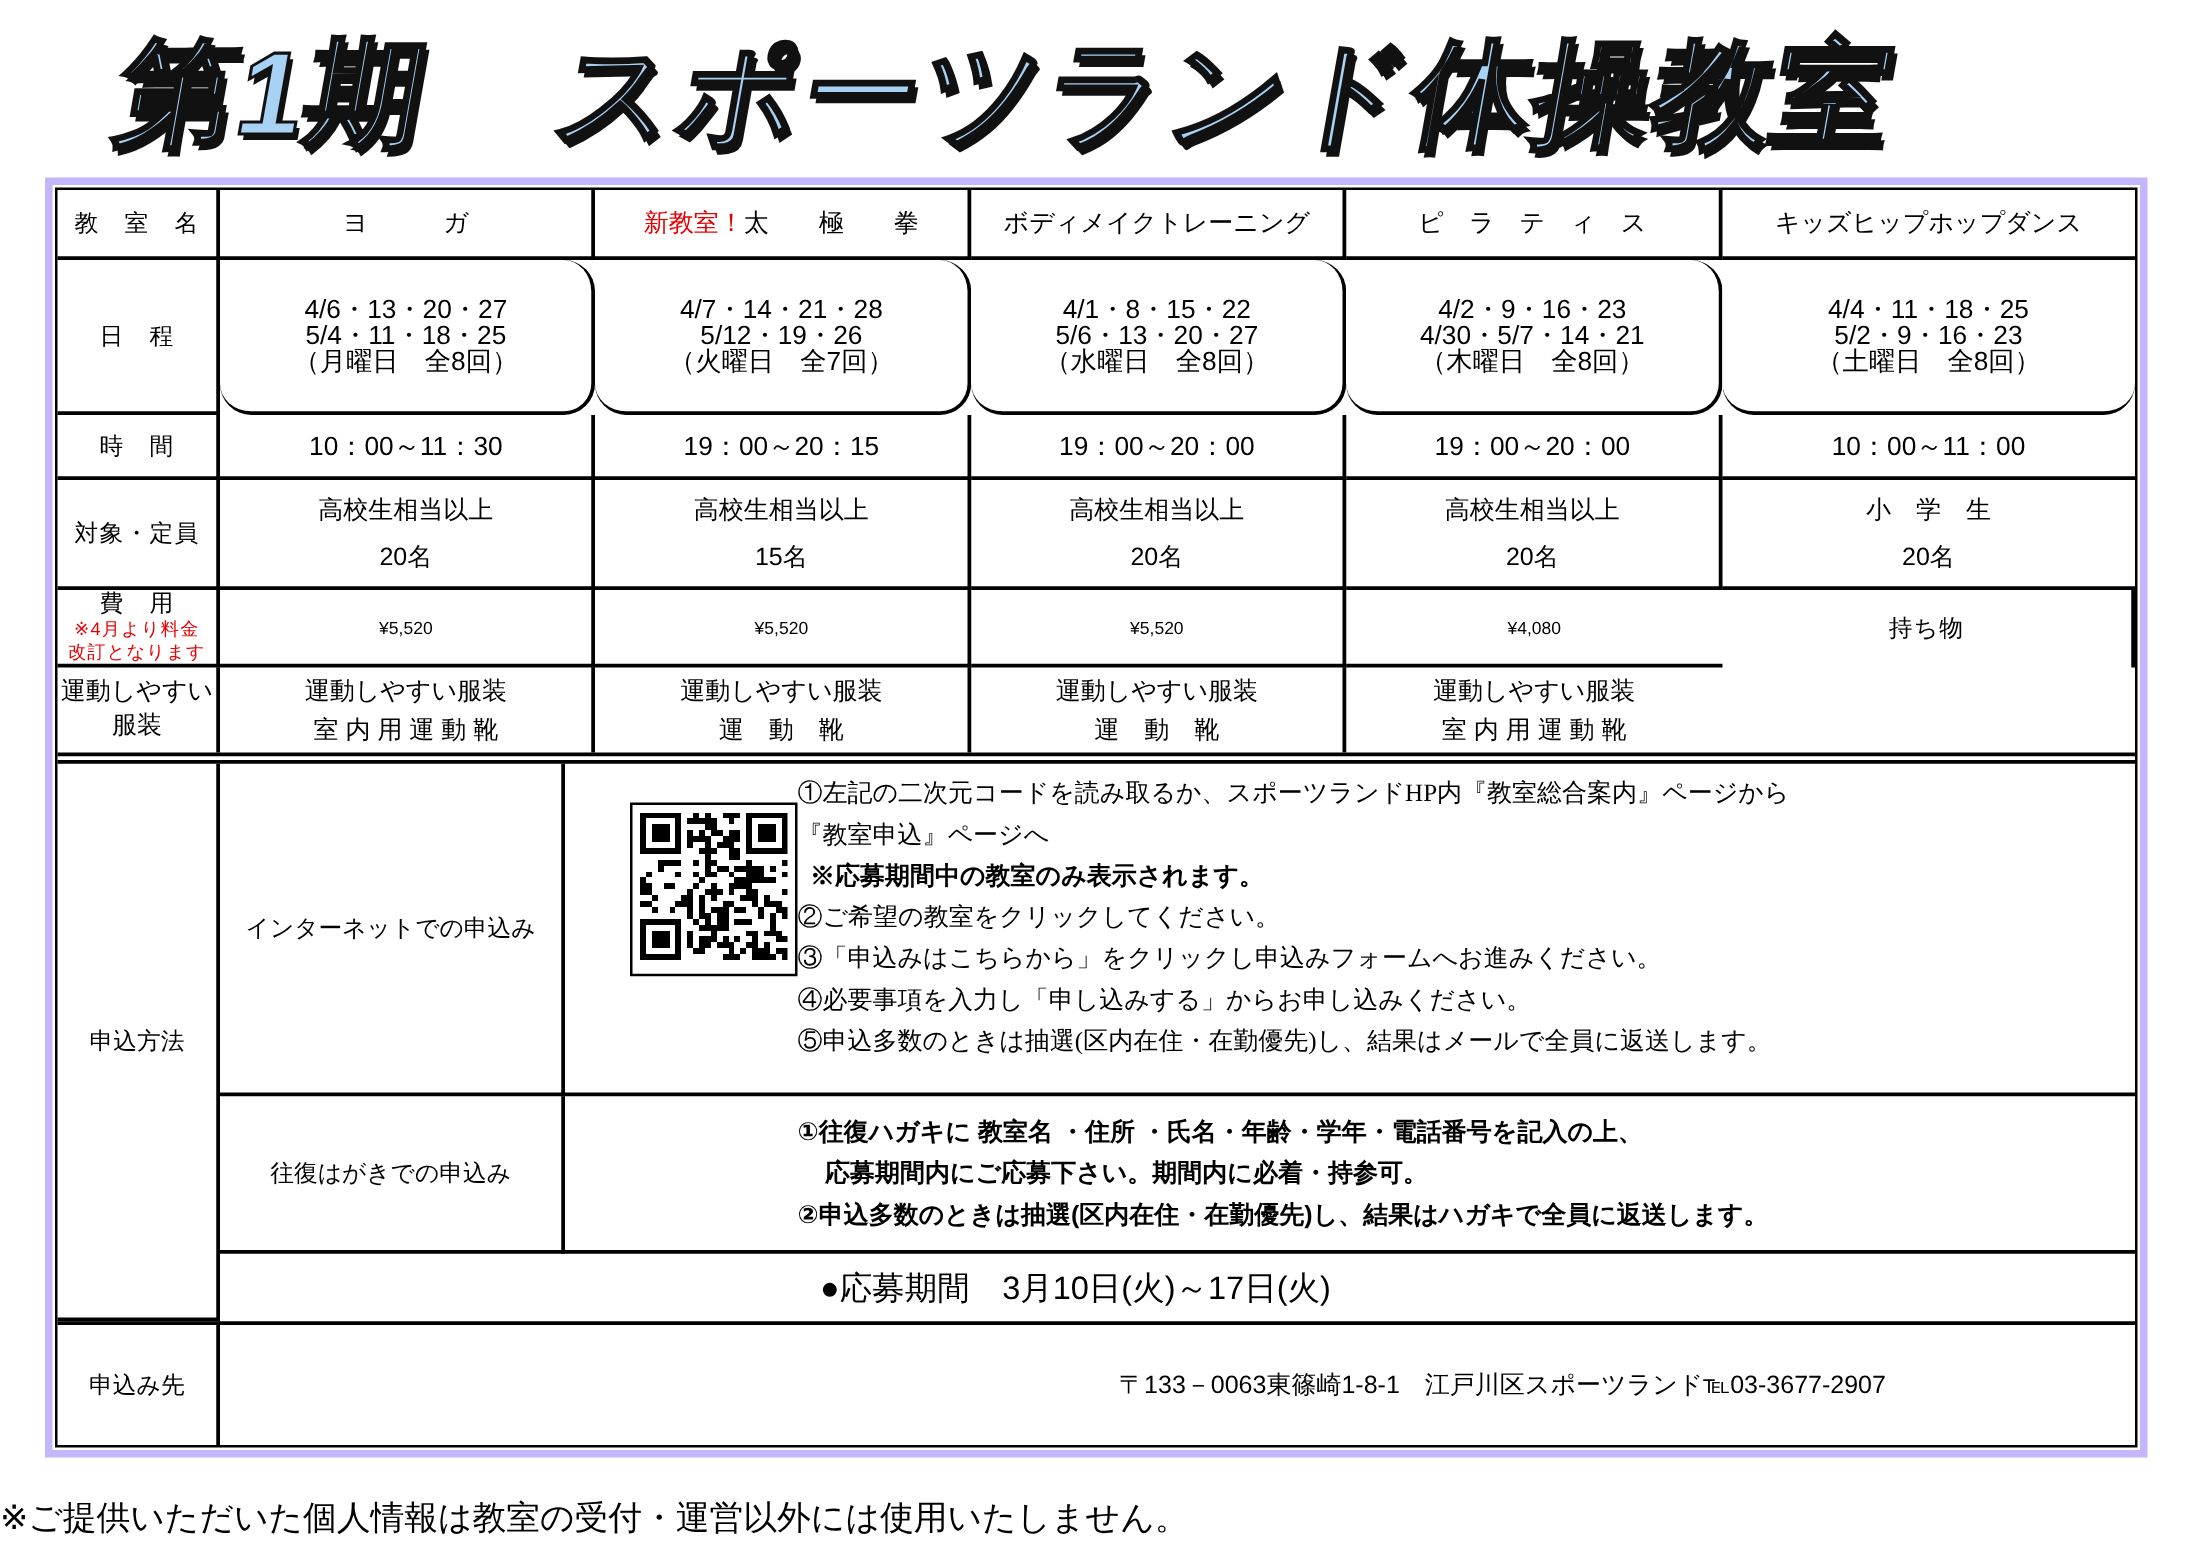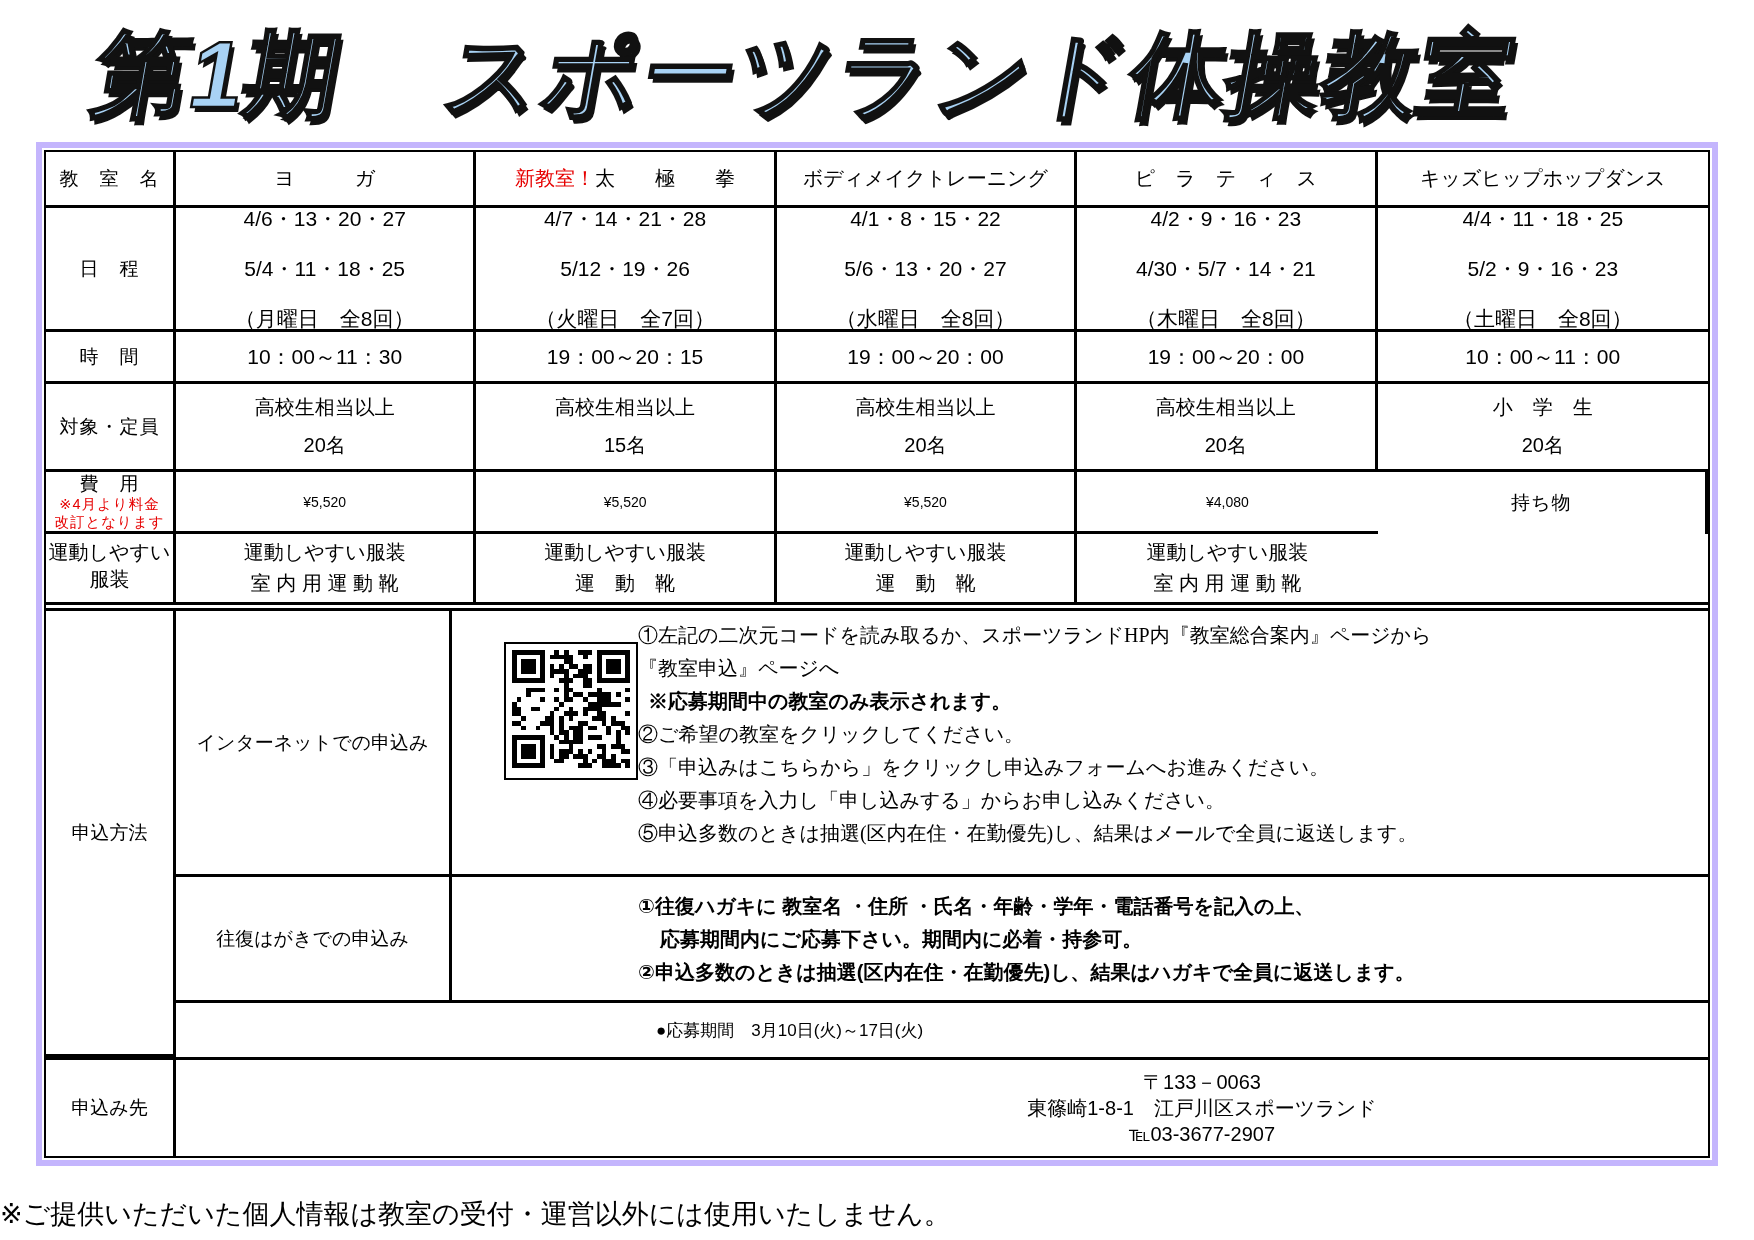--- a/index.html
+++ b/index.html
@@ -33,45 +33,45 @@
 
   .c{border-right:3px solid #000;border-bottom:3px solid #000;
      display:flex;align-items:center;justify-content:center;
      text-align:center;overflow:hidden;}
   .c.last{border-right:none;}
   .c.bot{border-bottom:none;}
   .col{flex-direction:column;}
 
   .lbl{font-size:19px;letter-spacing:1px;}
   .hdr{font-size:20px;}
-  .dates{justify-content:space-between;font-size:21px;line-height:1;}
+  .dates{justify-content:center;font-size:21px;line-height:1;border-radius:25px;}
   .dates div{white-space:nowrap;}
   .time{font-size:21px;}
   .target{justify-content:space-evenly;font-size:20px;}
   .fee{font-size:14px;}
   .feelbl{line-height:1.25;}
   .feelbl .note{color:#e60000;font-size:14.5px;line-height:1.25;}
   .items{justify-content:space-evenly;font-size:20px;}
   .red{color:#e60000;}
 
   
   .apply-label{grid-row:1/4;grid-column:1;font-size:19px;}
   .sub-label{font-size:19px;}
   .content{display:block;text-align:left;}
   .inet-flex{display:flex;align-items:flex-start;font-family:Liberation Serif, serif;}
   .qr-box{width:186px;flex:0 0 186px;display:flex;justify-content:flex-end;padding-top:31px;}
   .qr-frame{border:2px solid #000;padding:6px;background:#fff;}
   .inet-text{flex:1;padding-top:8px;font-size:20px;line-height:33px;white-space:nowrap;}
   .inet-text .bold-line{font-weight:bold;padding-left:10px;}
   .post-text{padding:13px 0 0 186px;font-size:20px;line-height:33px;white-space:nowrap;font-weight:bold;}
   .post-text .indent{padding-left:22px;}
-  .period-cell{grid-column:2/4;justify-content:flex-start;padding-left:480px;font-size:17px;}
+  .period-cell{grid-column:2/4;justify-content:flex-start;padding-left:480px;font-size:26px;}
 
   .addr-label{font-size:19px;}
-  .addr-text{display:flex;flex-direction:column;justify-content:center;
+  .addr-text{display:flex;flex-direction:row;justify-content:center;
              padding-left:520px;font-size:20px;line-height:26px;text-align:center;}
 
   .footer{margin-top:30px;text-align:left;font-size:27px;}
 </style>
 </head>
 <body>
 <div class="page">
 
   <div class="title">
     <span class="t1">第1期</span>

